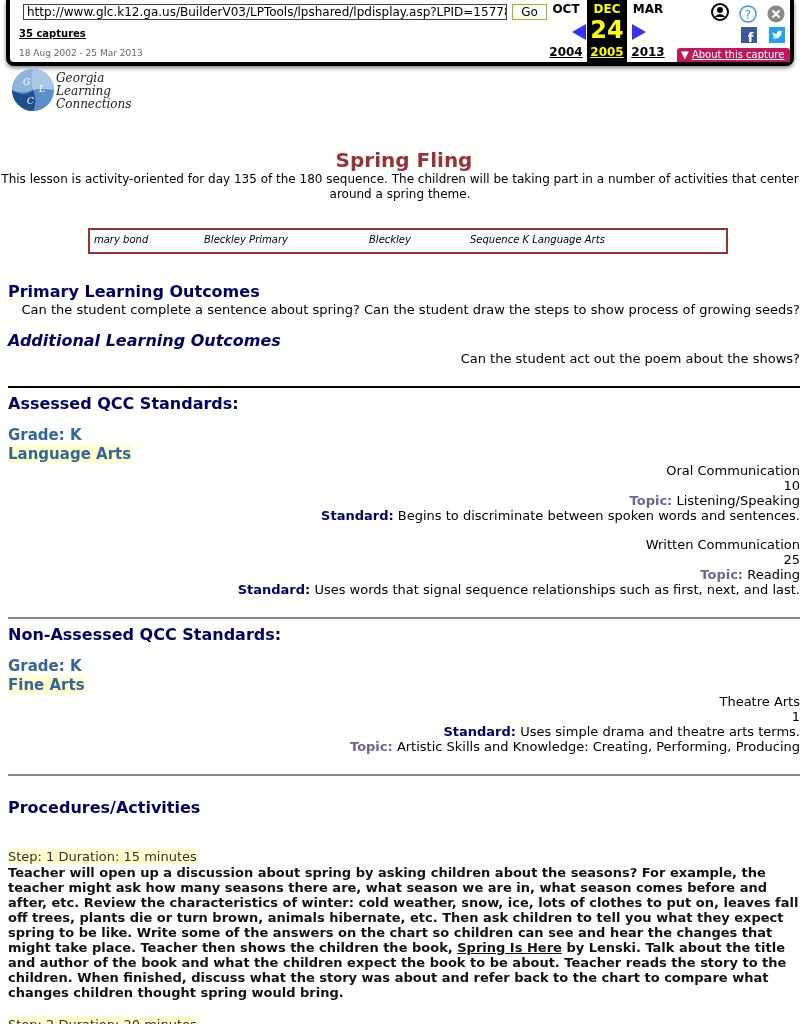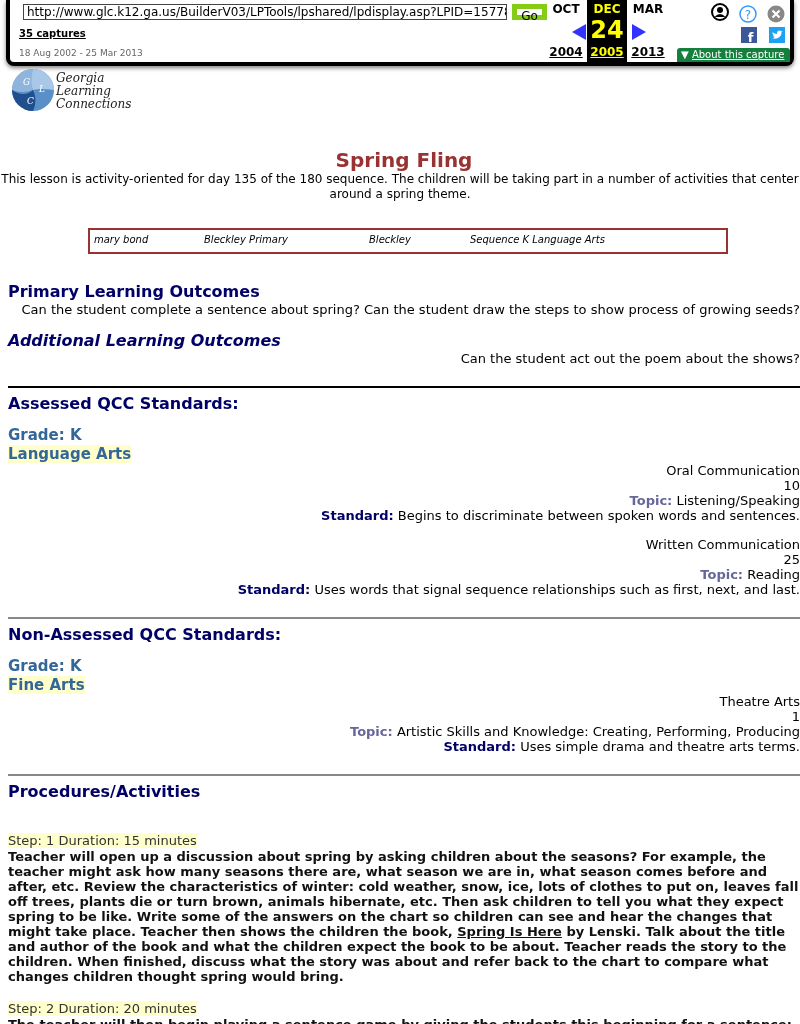--- a/index.html
+++ b/index.html
@@ -2,33 +2,33 @@
 <html><head>
 <meta charset="utf-8">
 <style>
   * { box-sizing: border-box; }
   html, body { margin: 0; padding: 0; }
   body { width: 800px; height: 1024px; overflow: hidden; background: #fff; font-family: "DejaVu Sans", sans-serif; color: #000; position: relative; }
 
   
   #wm { position: absolute; left: 6px; top: 0; width: 788px; height: 66px; background: #fff; border: 4px solid #000; border-top: none; border-radius: 0 0 8px 8px; box-shadow: 0 2px 4px rgba(0,0,0,0.5); font-size: 11px; }
   #wm .url { position: absolute; left: 13px; top: 4px; width: 484px; height: 16px; border: 1px solid #444; font-size: 12px; padding: 0 3px; line-height: 14px; white-space: nowrap; overflow: hidden; font-family: "DejaVu Sans", sans-serif; }
-  #wm .go { position: absolute; left: 502px; top: 4px; width: 35px; height: 16px; border: 5px solid #84cc16; background: #fff; font-size: 12px; line-height: 14px; text-align: center; }
+  #wm .go { position: absolute; left: 502px; top: 4px; width: 35px; height: 16px; border: 1px solid #84cc16; background: #fff; font-size: 12px; line-height: 14px; text-align: center; }
   #wm .captures { position: absolute; left: 9px; top: 28px; font-size: 10px; font-weight: bold; color: #000000; text-decoration: underline; }
   #wm .range { position: absolute; left: 9px; top: 48px; font-size: 9px; color: #666; }
   #wm .cal { position: absolute; top: 0; width: 40px; text-align: center; font-weight: bold; font-size: 12px; }
   #wm .cal .mo { position: absolute; top: 2px; left: 0; width: 100%; }
   #wm .cal .yr { position: absolute; top: 45px; left: 0; width: 100%; text-decoration: underline; }
   #wm .cal.cur { background: #000; color: #ff0; height: 62px; }
   #wm .cal.cur .day { position: absolute; top: 16px; left: 0; width: 100%; font-size: 24px; }
   #wm .arrow { position: absolute; top: 24px; width: 0; height: 0; border-top: 8px solid transparent; border-bottom: 8px solid transparent; }
   #wm .arrow.l { left: 562px; border-right: 14px solid #33f; }
   #wm .arrow.r { left: 622px; border-left: 14px solid #33f; }
   #wm .icon { position: absolute; display: flex; align-items: center; justify-content: center; }
-  #wm .about { position: absolute; left: 667px; top: 48px; width: 113px; height: 14px; background: #15803d; color: #fff; font-size: 10px; line-height: 14px; padding-left: 4px; border-radius: 3px 3px 0 0; }
+  #wm .about { position: absolute; left: 667px; top: 48px; width: 113px; height: 14px; background: #be185d; color: #fff; font-size: 10px; line-height: 14px; padding-left: 4px; border-radius: 3px 3px 0 0; }
   #wm .about span.u { text-decoration: underline; }
 
   
   .logo { position: absolute; left: 10px; top: 68px; width: 120px; height: 44px; }
   .logo-text { position: absolute; left: 56px; top: 72px; font-family: "DejaVu Serif", serif; font-style: italic; font-size: 12px; line-height: 13px; color: #222; }
 
   
   .content { position: absolute; left: 8px; top: 148px; width: 792px; }
   .title { text-align: center; color: #993333; font-weight: bold; font-size: 20px; margin: 0; line-height: 24px; }
   .summary { text-align: center; font-size: 12px; line-height: 15px; margin: 0; white-space: normal; width: 800px; margin-left: -8px; }
@@ -165,26 +165,26 @@
     </div>
 
     <hr class="rule grey" style="margin-top:20px;">
     <h2 class="sec" style="margin-top:6px;">Non-Assessed QCC Standards:</h2>
 
     <div style="margin-top:12px;" class="grade">Grade: K</div>
     <div class="subject">Fine Arts</div>
     <div>
       <p class="p">Theatre Arts</p>
       <p class="p">1</p>
+      <p class="p"><span class="lbl-std">Standard:</span> <span>Uses simple drama and theatre arts terms.</span></p>
       <p class="p"><span class="lbl-topic">Topic:</span> <span>Artistic Skills and Knowledge: Creating, Performing, Producing</span></p>
-      <p class="p"><span class="lbl-std">Standard:</span> <span>Uses simple drama and theatre arts terms.</span></p>
     </div>
 
     <hr class="rule grey" style="margin-top:20px;">
-    <h2 class="sec" style="margin-top:6px;">Procedures/Activities</h2>
+    <h2 class="sec" style="margin-top:22px;">Procedures/Activities</h2>
 
     <div style="margin-top:28px;">
       <div class="step-head">Step:  1 Duration: 15 minutes</div>
       <p class="step-body"><span>Teacher will open up a discussion about spring by asking children about the seasons? For example, the teacher might ask how many seasons there are, what season we are in, what season comes before and after, etc. Review the characteristics of winter: cold weather, snow, ice, lots of clothes to put on, leaves fall off trees, plants die or turn brown, animals hibernate, etc. Then ask children to tell you what they expect spring to be like. Write some of the answers on the chart so children can see and hear the changes that might take place. Teacher then shows the children the book, </span><u>Spring Is Here</u><span> by Lenski. Talk about the title and author of the book and what the children expect the book to be about. Teacher reads the story to the children. When finished, discuss what the story was about and refer back to the chart to compare what changes children thought spring would bring.</span></p>
     </div>
     <div style="margin-top:14px;">
       <div class="step-head">Step:  2 Duration: 20 minutes</div>
       <p class="step-body"><span>The teacher will then begin playing a sentence game by giving the students this beginning for a sentence: "</span></p>
     </div>
   </div>

